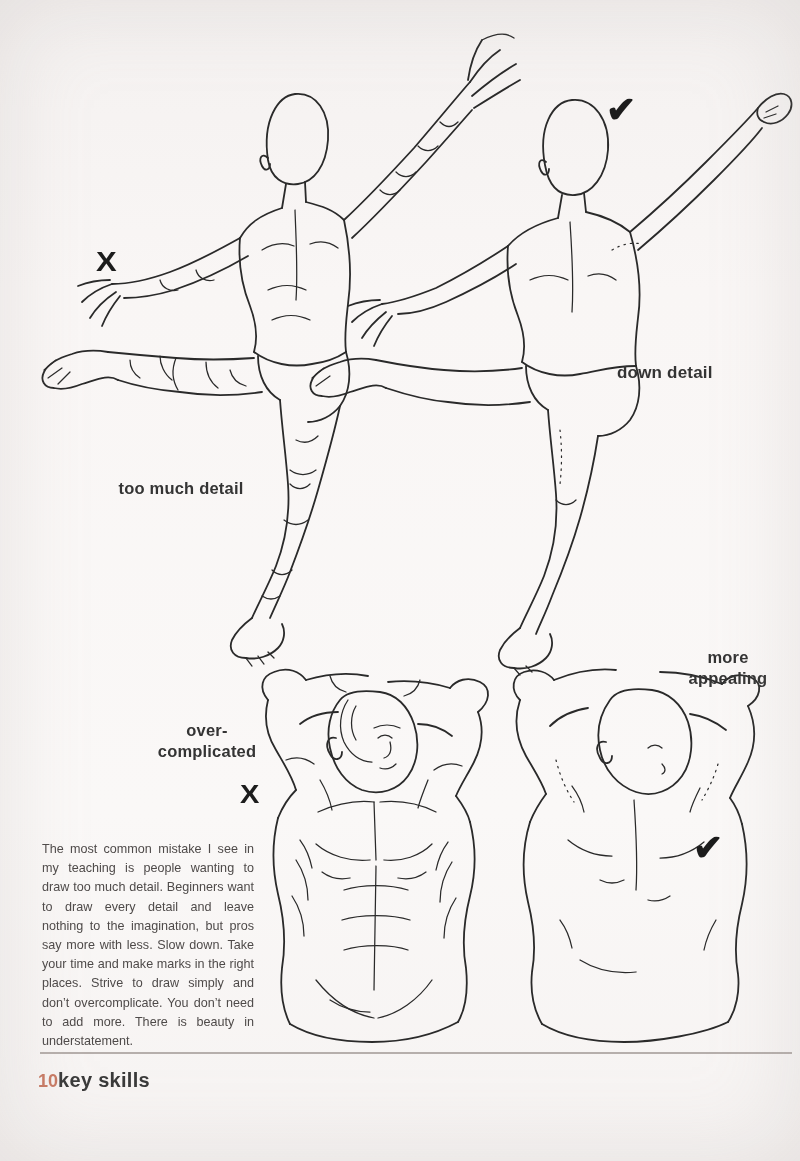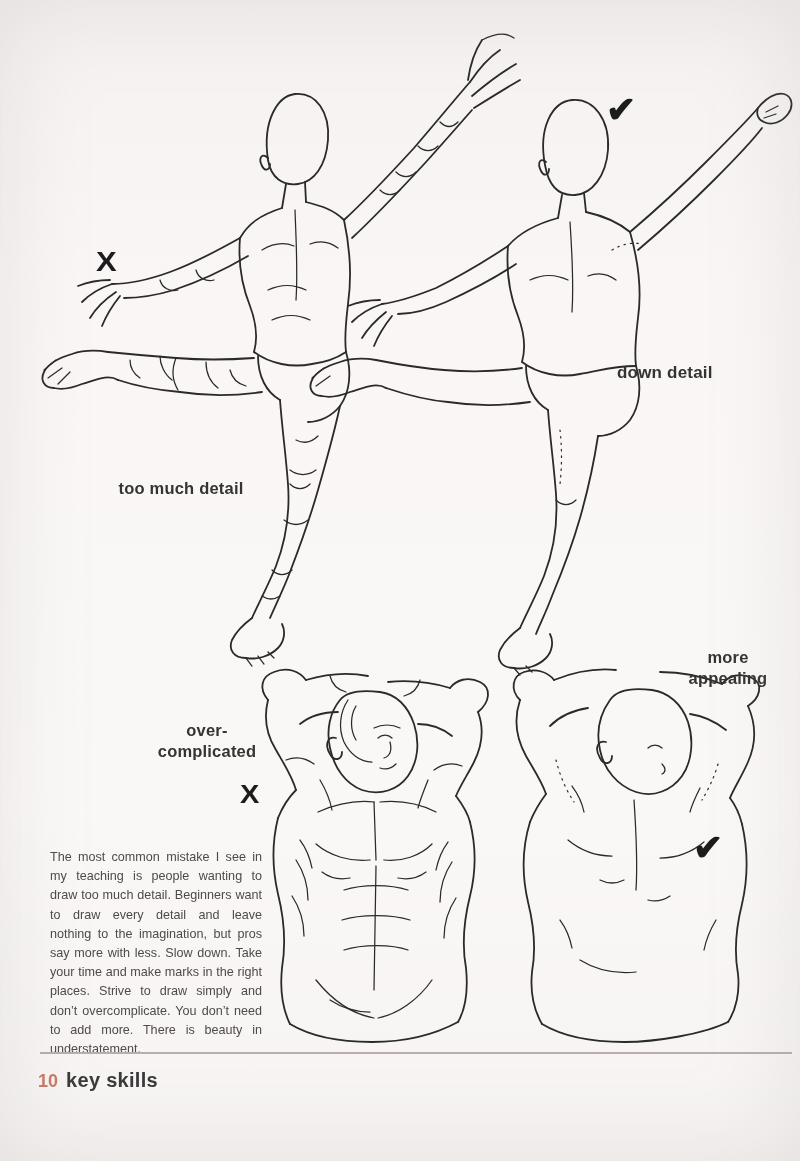--- a/index.html
+++ b/index.html
@@ -17,25 +17,25 @@
   svg.art path.fine{stroke-width:1.25;}
   svg.art path.dots{stroke-width:1.2;stroke-dasharray:1.5 5;}
   .label{
     position:absolute;color:#343434;font-weight:bold;font-size:16.5px;line-height:21px;
     text-align:center;letter-spacing:.2px;
   }
   .mark{position:absolute;color:#1c1c1c;font-weight:bold;line-height:1;}
   .mark.xmark{font-size:31px;transform:scaleY(.92);}
   .mark.check{font-size:36px;}
   .body-text{
-    position:absolute;left:38px;top:836px;width:212px;margin:12px;
+    position:absolute;left:38px;top:836px;width:212px;margin:4px;
     font-size:12.6px;line-height:19.2px;color:#4e4a49;text-align:justify;font-weight:500;
   }
   .rule{position:absolute;left:40px;top:1052px;width:752px;height:1.5px;background:#b6afac;}
-  .footer{position:absolute;left:38px;top:1069px;display:flex;align-items:baseline;gap:8px;}
+  .footer{position:absolute;left:38px;top:1069px;display:flex;align-items:baseline;gap:0;}
   .pagenum{color:#c87a64;font-size:18px;font-weight:bold;}
   .section{color:#3a3a3a;font-size:20px;font-weight:bold;letter-spacing:.3px;}
   .banner{position:absolute;left:0;top:1090px;width:800px;height:71px;}
 </style>
 </head>
 <body>
 
 <div class="page">
 
   <svg class="art" width="800" height="1161" viewBox="0 0 800 1161">

